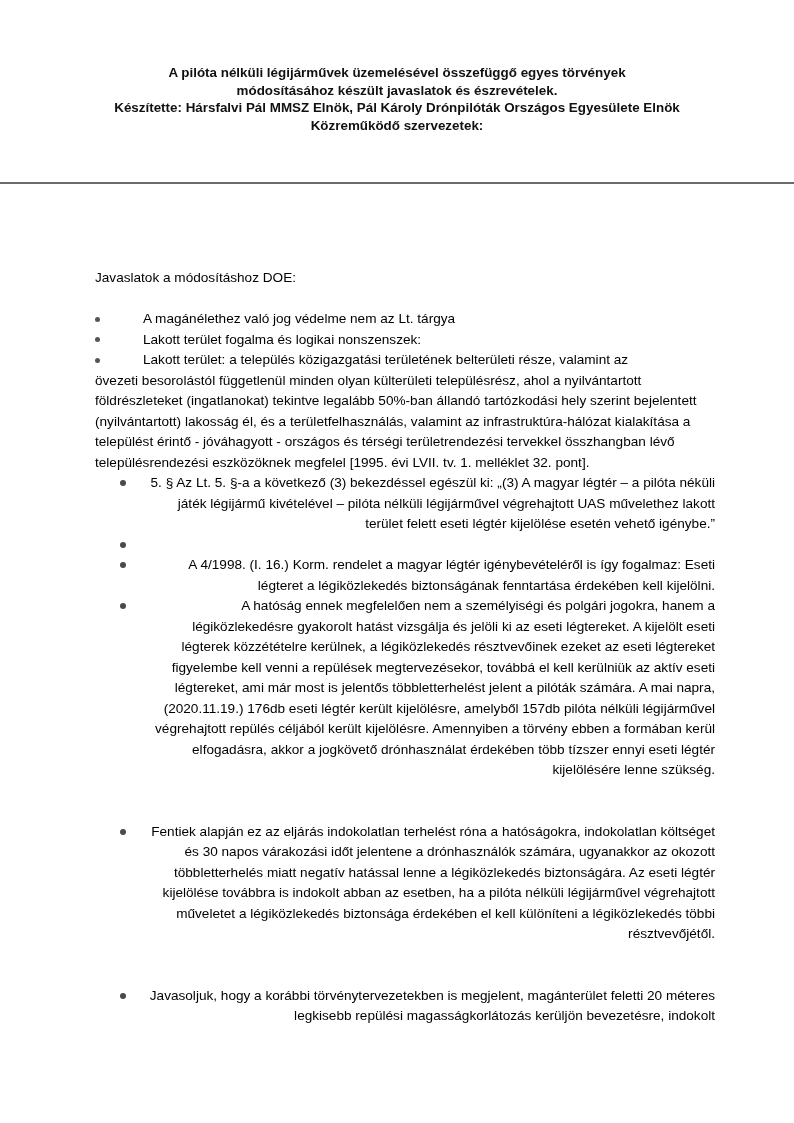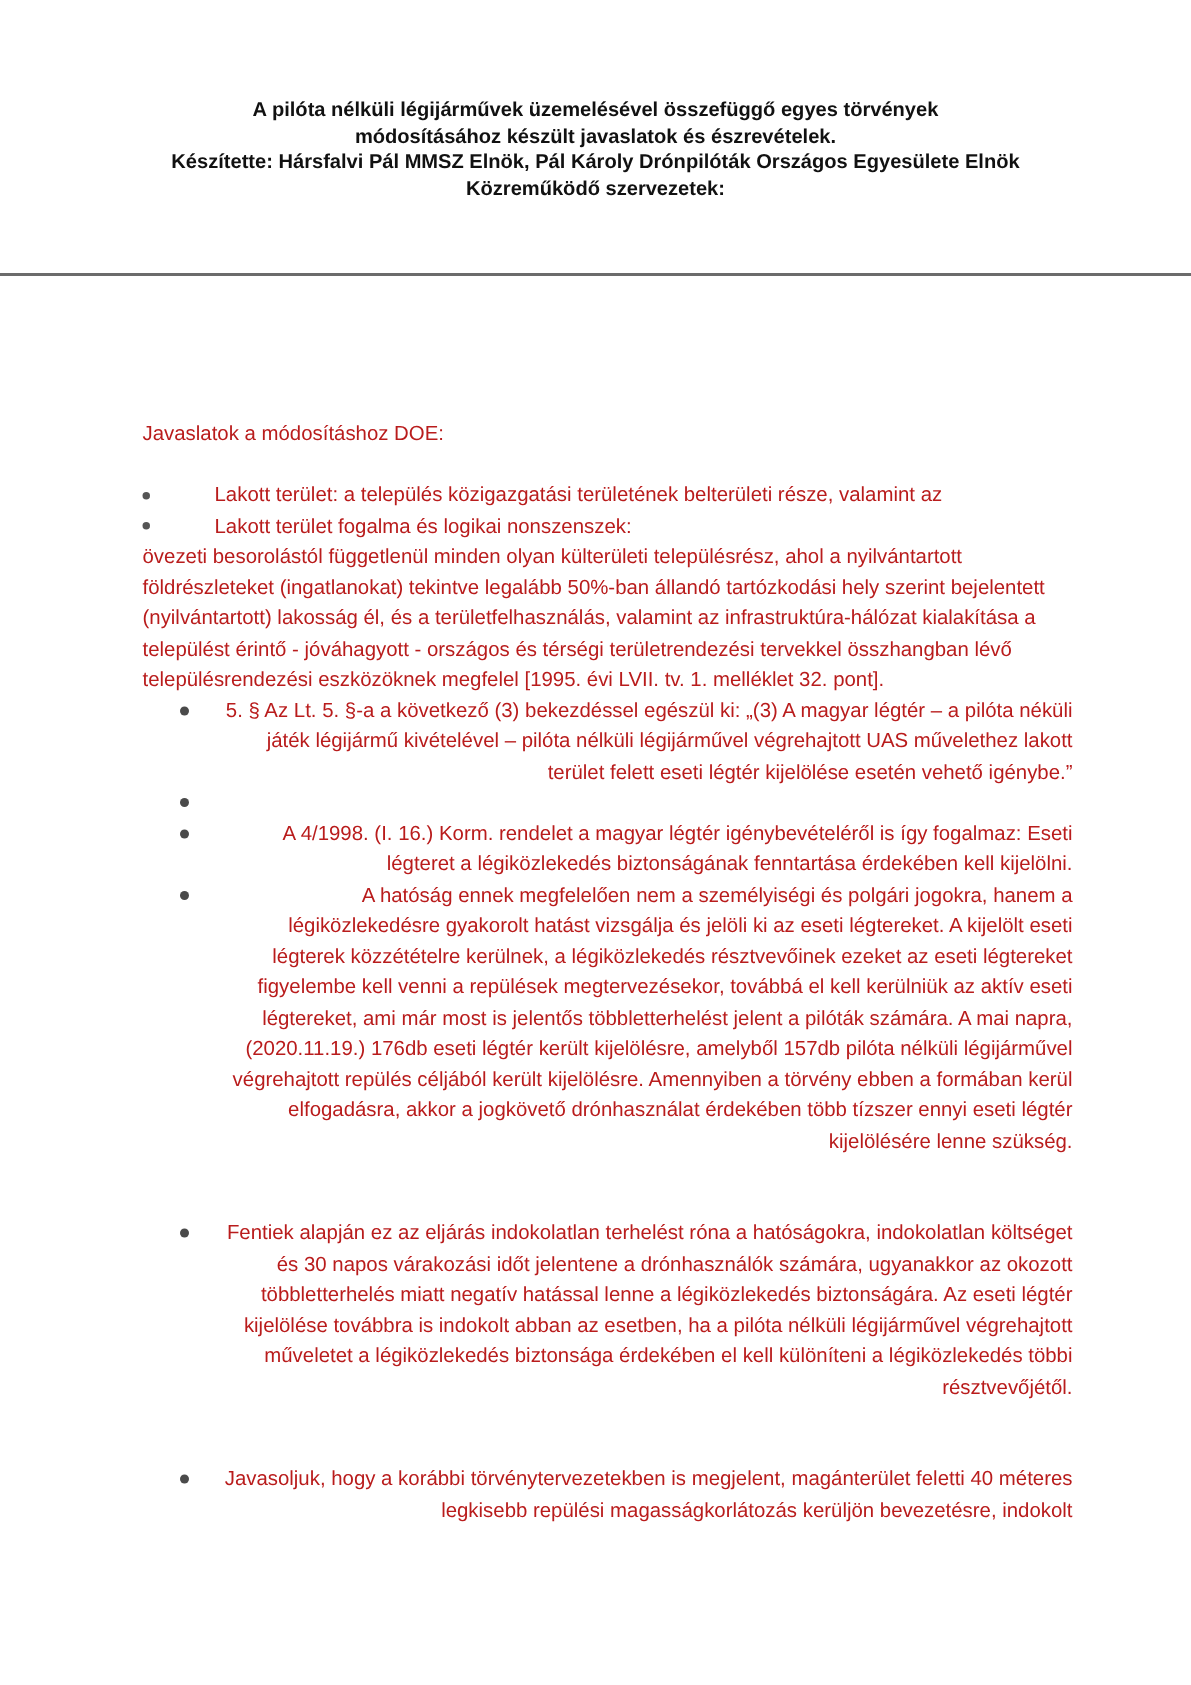--- a/index.html
+++ b/index.html
@@ -9,23 +9,23 @@
     position: absolute; left: 0; top: 64px; width: 794px;
     text-align: center; font-family: "Liberation Sans", sans-serif;
     font-weight: bold; font-size: 13.4px; line-height: 17.6px; color: #111;
   }
   .header div { white-space: nowrap; }
   .rule {
     position: absolute; left: 0; top: 182px; width: 794px; height: 2px;
     background: #6b6b6b;
   }
   .body {
-    position: absolute; left: 95px; top: 279px; width: 620px;
+    position: absolute; left: 95px; top: 268px; width: 620px;
     font-family: "Liberation Sans", sans-serif; font-size: 13.6px;
-    line-height: 20.5px; color: #b91c1c;
+    line-height: 20.5px; color: #000000;
   }
   .p { margin: 0; }
   .gap { height: 20.5px; }
   .tab-item { position: relative; padding-left: 0; }
   .tab-item .b { position: absolute; left: 0; top: 0; width: 14px; }
   .tab-item .t1 { display: inline-block; padding-left: 48px; }
   .b-dot { display:inline-block; width:5px; height:5px; border-radius:50%; background:#555; vertical-align: middle; }
   .ul { margin: 0; padding: 0; list-style: none; }
   .ul li { position: relative; padding-left: 27px; margin-left: 25px; text-align: right; }
   .ul li .bul { position: absolute; left: 0; top: 7px; width: 6px; height: 6px; border-radius: 50%; background: #4a4a4a; }
@@ -44,25 +44,29 @@
   </div>
 
   <div class="rule"></div>
 
   <div class="body">
     <p class="p">Javaslatok a módosításhoz DOE:</p>
     <div class="gap"></div>
 
     <div class="tab-item">
       <span class="b"><span class="b-dot"></span></span>
-      <span class="t1">Lakott terület: a település közigazgatási területének belterületi része, valamint az</span>
+      <span class="t1">A magánélethez való jog védelme nem az Lt. tárgya</span>
     </div>
     <div class="tab-item">
       <span class="b"><span class="b-dot"></span></span>
       <span class="t1">Lakott terület fogalma és logikai nonszenszek:</span>
+    </div>
+    <div class="tab-item">
+      <span class="b"><span class="b-dot"></span></span>
+      <span class="t1">Lakott terület: a település közigazgatási területének belterületi része, valamint az</span>
     </div>
     <p class="p">övezeti besorolástól függetlenül minden olyan külterületi településrész, ahol a nyilvántartott földrészleteket (ingatlanokat) tekintve legalább 50%-ban állandó tartózkodási hely szerint bejelentett (nyilvántartott) lakosság él, és a területfelhasználás, valamint az infrastruktúra-hálózat kialakítása a települést érintő - jóváhagyott - országos és térségi területrendezési tervekkel összhangban lévő településrendezési eszközöknek megfelel [1995. évi LVII. tv. 1. melléklet 32. pont].</p>
 
     <ul class="ul">
       <li>
         <span class="bul"></span>
         <span>5. § Az Lt. 5. §-a a következő (3) bekezdéssel egészül ki: „(3) A magyar légtér – a pilóta néküli játék légijármű kivételével – pilóta nélküli légijárművel végrehajtott UAS művelethez lakott terület felett eseti légtér kijelölése esetén vehető igénybe.”</span>
       </li>
       <li>
         <span class="bul"></span>
@@ -77,17 +81,17 @@
         <span>A hatóság ennek megfelelően nem a személyiségi és polgári jogokra, hanem a légiközlekedésre gyakorolt hatást vizsgálja és jelöli ki az eseti légtereket. A kijelölt eseti légterek közzétételre kerülnek, a légiközlekedés résztvevőinek ezeket az eseti légtereket figyelembe kell venni a repülések megtervezésekor, továbbá el kell kerülniük az aktív eseti légtereket, ami már most is jelentős többletterhelést jelent a pilóták számára. A mai napra, (2020.11.19.) 176db eseti légtér került kijelölésre, amelyből 157db pilóta nélküli légijárművel végrehajtott repülés céljából került kijelölésre. Amennyiben a törvény ebben a formában kerül elfogadásra, akkor a jogkövető drónhasználat érdekében több tízszer ennyi eseti légtér kijelölésére lenne szükség.</span>
       </li>
       <div class="sp2"></div>
       <li>
         <span class="bul"></span>
         <span>Fentiek alapján ez az eljárás indokolatlan terhelést róna a hatóságokra, indokolatlan költséget és 30 napos várakozási időt jelentene a drónhasználók számára, ugyanakkor az okozott többletterhelés miatt negatív hatással lenne a légiközlekedés biztonságára. Az eseti légtér kijelölése továbbra is indokolt abban az esetben, ha a pilóta nélküli légijárművel végrehajtott műveletet a légiközlekedés biztonsága érdekében el kell különíteni a légiközlekedés többi résztvevőjétől.</span>
       </li>
       <div class="sp2"></div>
       <li>
         <span class="bul"></span>
-        <span>Javasoljuk, hogy a korábbi törvénytervezetekben is megjelent, magánterület feletti 40 méteres legkisebb repülési magasságkorlátozás kerüljön bevezetésre, indokolt</span>
+        <span>Javasoljuk, hogy a korábbi törvénytervezetekben is megjelent, magánterület feletti 20 méteres legkisebb repülési magasságkorlátozás kerüljön bevezetésre, indokolt</span>
       </li>
     </ul>
   </div>
 </div>
 
 </body></html>

